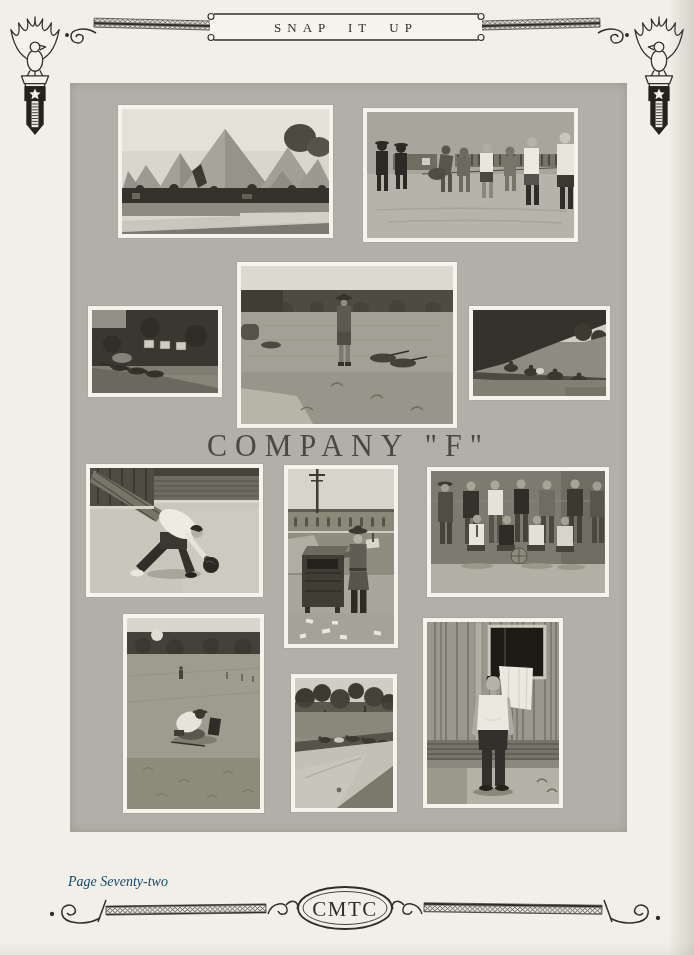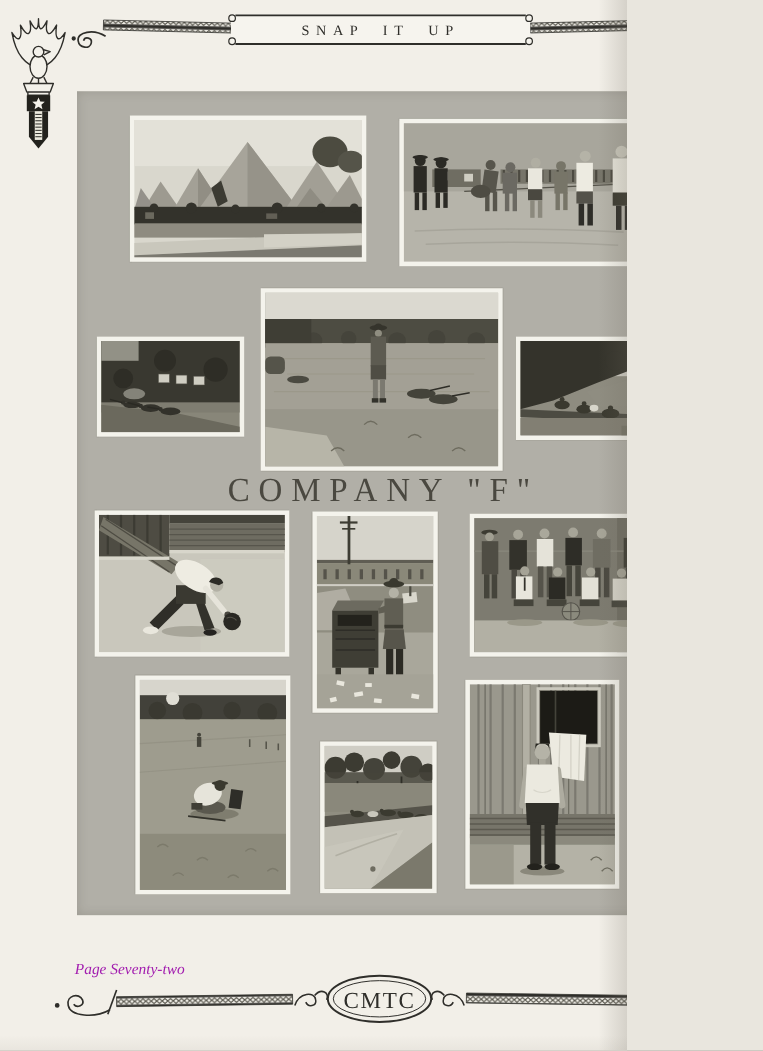--- a/index.html
+++ b/index.html
@@ -1,34 +1,34 @@
 <!DOCTYPE html>
 <html><head>
 <meta charset="utf-8">
 <style>
   html,body{margin:0;padding:0;}
   body{width:694px;height:955px;background:#e9e6de;}
-  .page{position:relative;width:570px;height:955px;background:#f2efe8;overflow:hidden;
+  .page{position:relative;width:694px;height:955px;background:#f2efe8;overflow:hidden;
         font-family:"Liberation Serif", serif;color:#2f2e2a;}
   .edge-shadow{position:absolute;top:0;right:0;bottom:0;width:26px;
         background:linear-gradient(to right, rgba(110,104,92,0), rgba(110,104,92,0.22));}
   .bottom-shade{position:absolute;left:0;right:0;bottom:0;height:14px;
         background:linear-gradient(to bottom, rgba(110,104,92,0), rgba(110,104,92,0.07));}
   .mount{position:absolute;left:70px;top:83px;width:557px;height:749px;
         background:#b1afa7;box-shadow:inset 0 0 10px rgba(60,55,45,0.18);}
   .banner-svg{position:absolute;left:60px;top:8px;width:574px;height:52px;}
   .eagle{position:absolute;top:12px;width:58px;height:126px;}
   .eagle.left{left:6px;}
   .eagle.right{left:630px;}
   .photo{position:absolute;background:#f4f3ec;padding:4px;box-shadow:0 0 1px rgba(70,65,55,0.35);}
   .photo svg{display:block;}
   .title{position:absolute;left:70px;top:429px;width:557px;text-align:center;
         font-size:30px;letter-spacing:8px;color:#4a4840;white-space:nowrap;
         transform:scaleY(1.02);font-weight:400;}
-  .page-label{position:absolute;left:68px;top:874px;font-style:italic;font-size:14px;color:#a21caf;}
+  .page-label{position:absolute;left:68px;top:874px;font-style:italic;font-size:14px;color:#0c4a6e;}
   .footer-svg{position:absolute;left:40px;top:878px;width:630px;height:60px;}
 </style>
 </head>
 <body>
 
 <div class="page">
 
   <svg width="0" height="0" style="position:absolute" aria-hidden="true">
     <defs>
       <symbol id="sym-eagle" viewBox="0 0 60 130">

